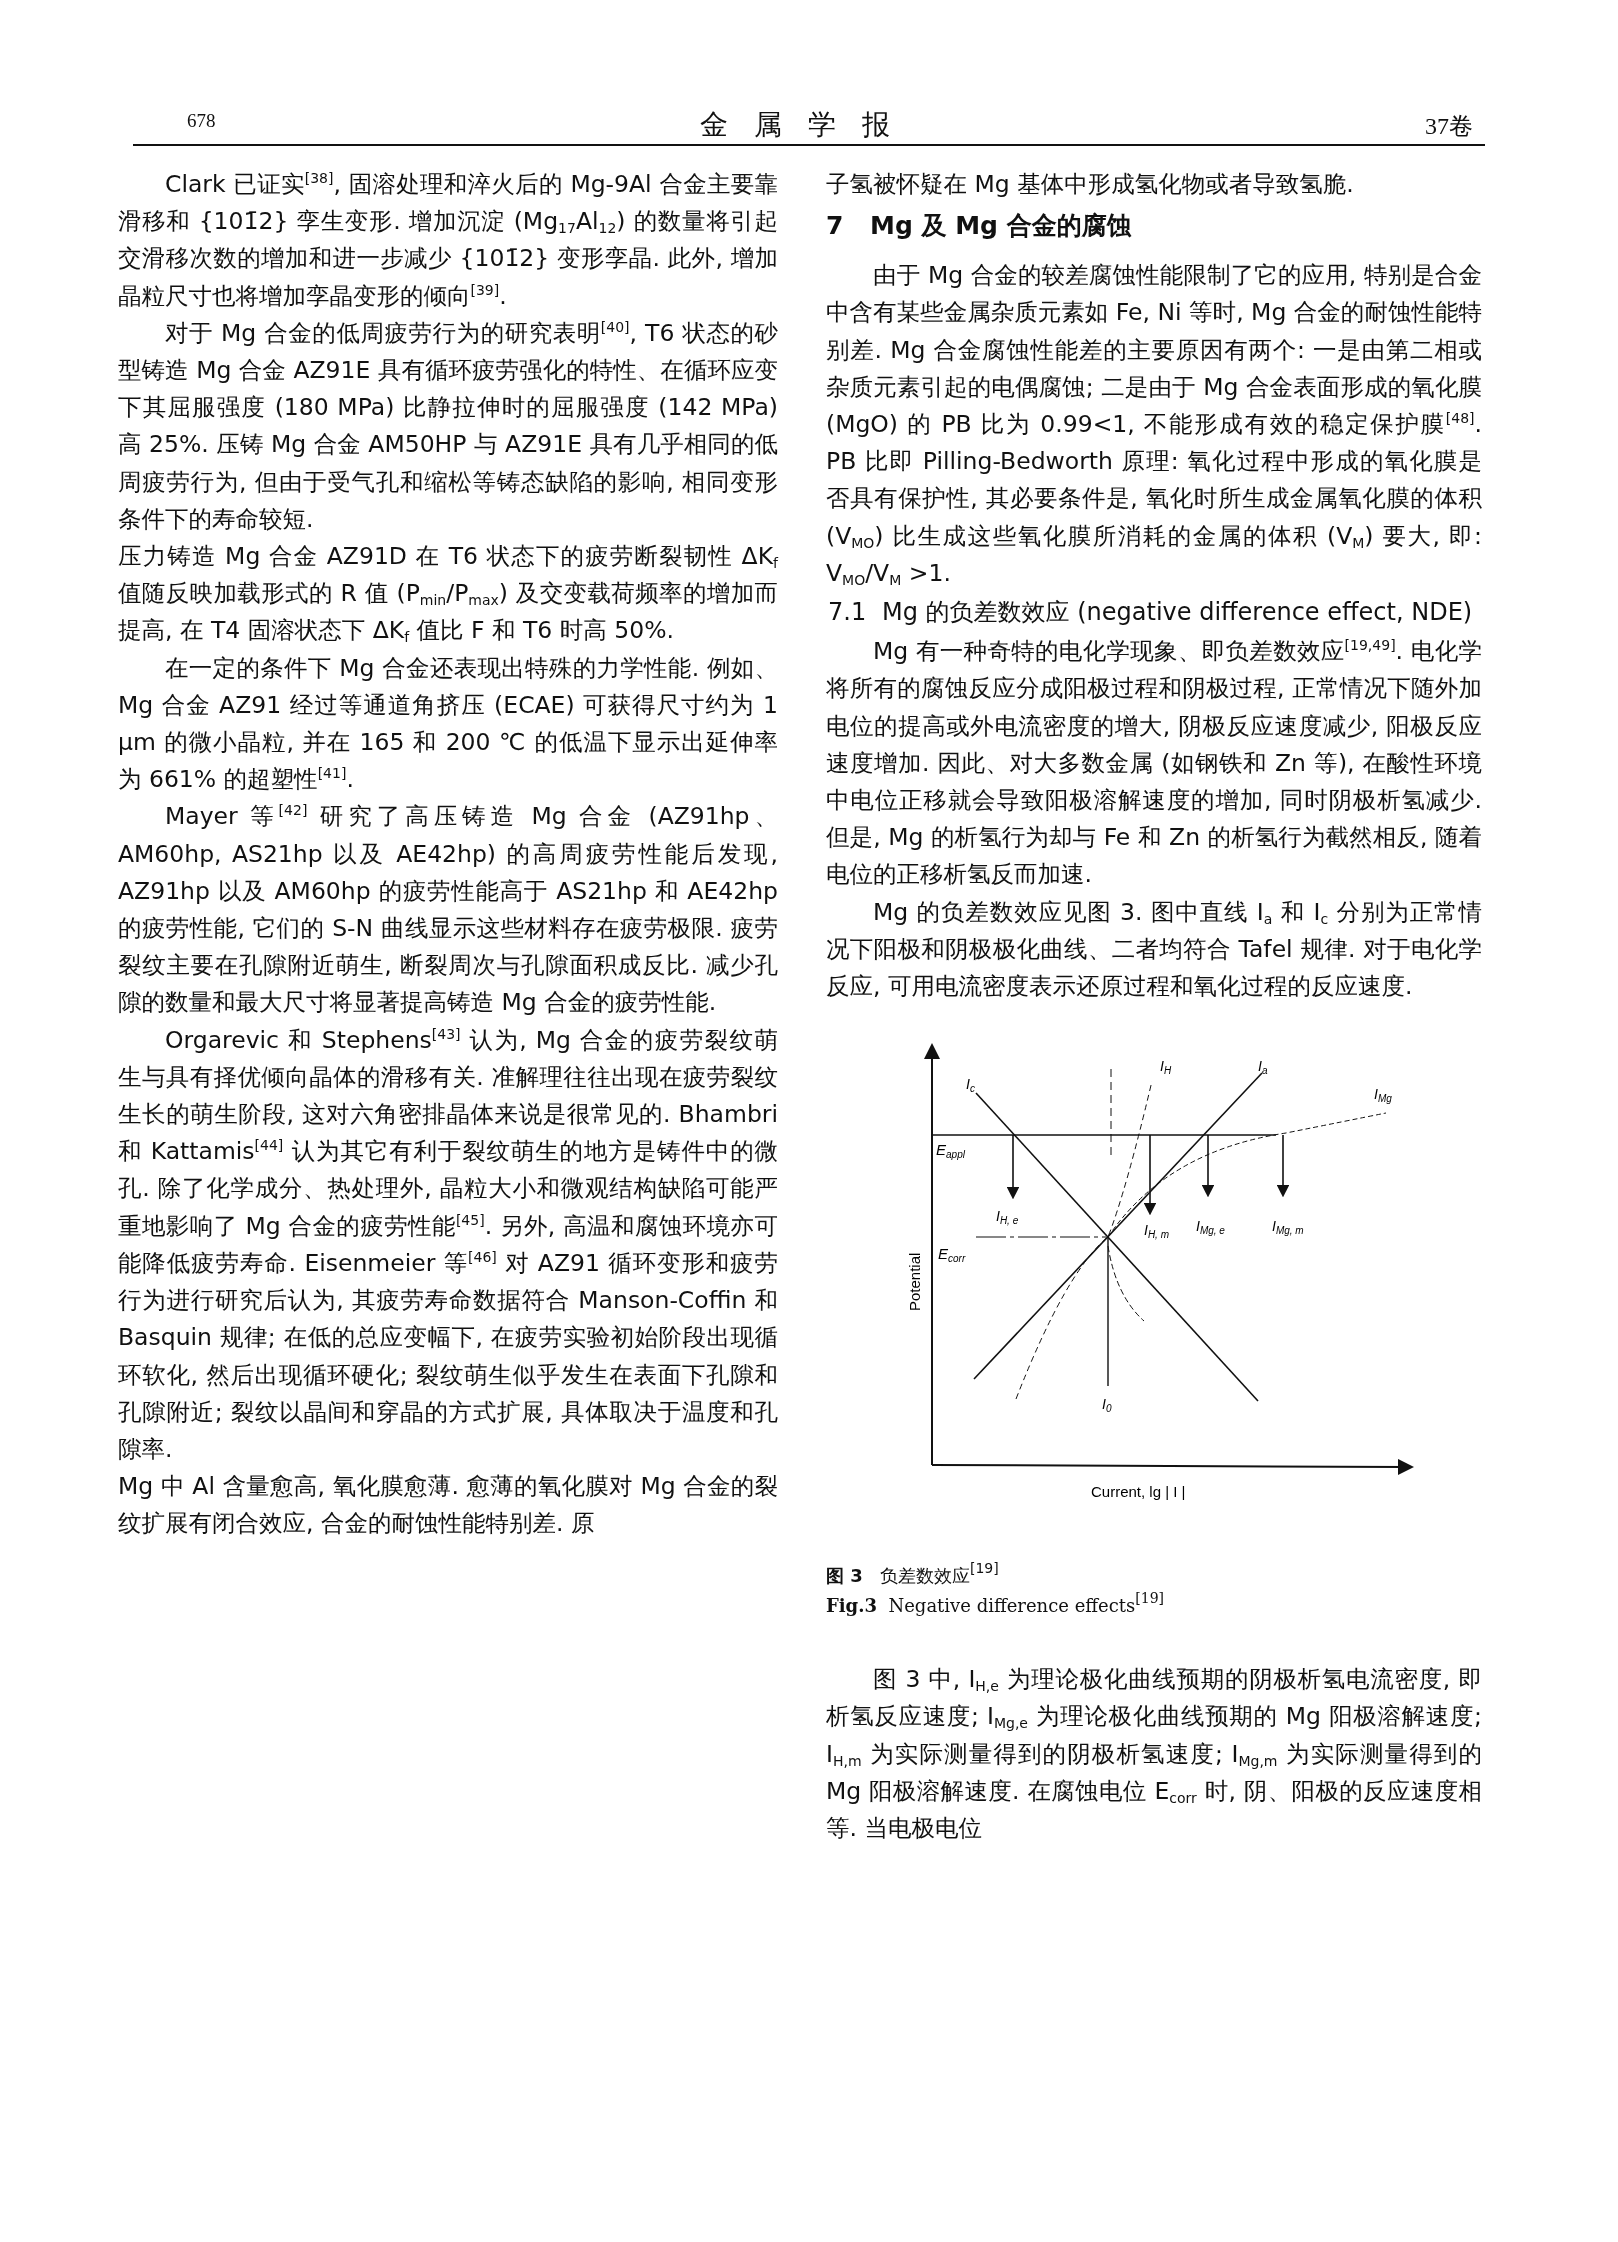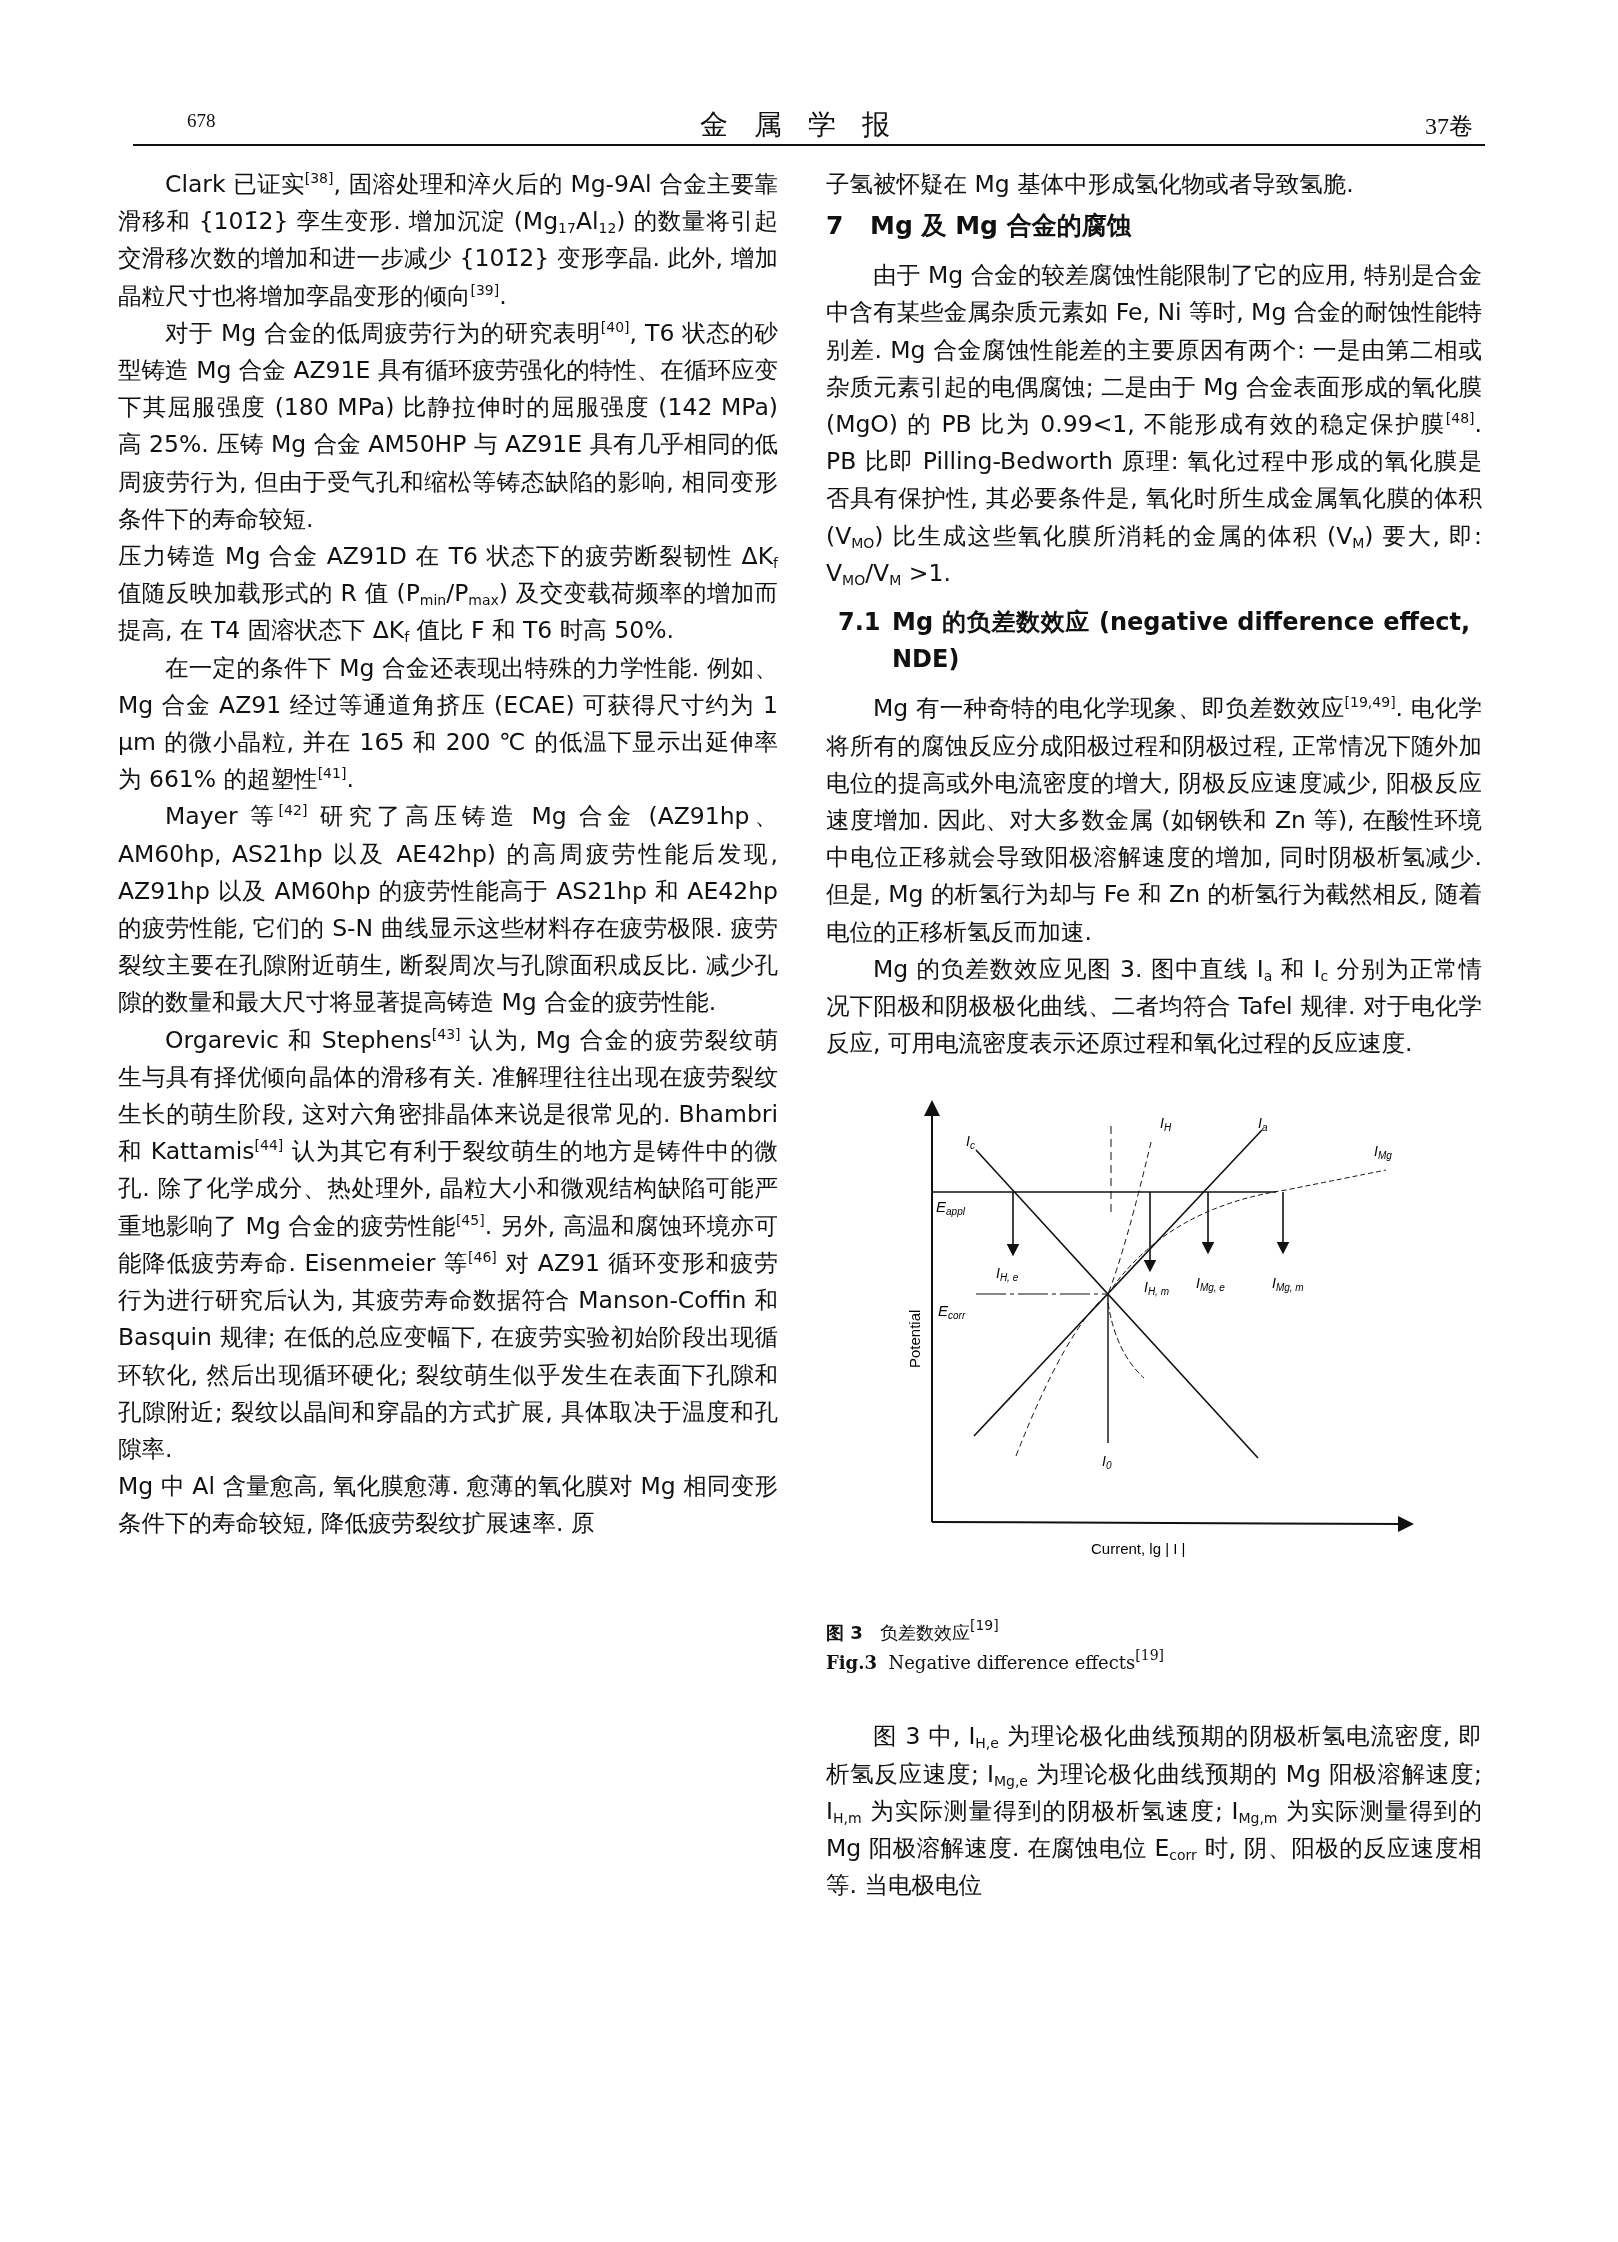--- a/index.html
+++ b/index.html
@@ -9,21 +9,21 @@
   .header .jt { position: absolute; left: 0; right: 0; top: 2px; text-align: center; font-size: 28px; letter-spacing: 26px; font-family: "DejaVu Sans", sans-serif; }
   .header .vol { position: absolute; right: 10px; top: 6px; font-size: 24px; font-family: "Liberation Serif", serif; }
   .header-rule { position: absolute; left: 133px; top: 144px; width: 1352px; height: 2px; background: #111; }
   .col { position: absolute; top: 166px; font-size: 23.5px; line-height: 37.2px; text-align: justify; font-family: "DejaVu Sans", sans-serif; }
   .col.left { left: 118px; width: 660px; }
   .col.right { left: 826px; width: 656px; }
   .col p { margin: 0; text-indent: 2em; }
   .col p.noindent { text-indent: 0; }
   .col h2 { margin: 4px 0 12px 0; font-size: 25px; font-weight: bold; line-height: 38px; }
   .col h2 .num { display: inline-block; width: 44px; }
-  .col h3 { margin: 12px; font-size: 24px; font-weight: bold; line-height: 37.2px; padding-left: 54px; text-indent: -54px; }
+  .col h3 { margin: 2px; font-size: 24px; font-weight: normal; line-height: 37.2px; padding-left: 54px; text-indent: -54px; }
   .col h3 .num { display: inline-block; width: 54px; text-indent: 0; }
   sup { font-size: 14px; vertical-align: 9px; line-height: 0; }
   sub { font-size: 14px; vertical-align: -4px; line-height: 0; }
   .figure { position: relative; width: 656px; height: 590px; margin-top: 36px; }
   .figure svg { position: absolute; left: 0; top: 0; }
   .caption { text-align: left; font-size: 18px; line-height: 30px; }
   .caption .cn { font-weight: normal; }
   .caption b { font-weight: bold; }
   .caption .en { font-family: "DejaVu Serif", serif; font-size: 18px; }
   .spacer { height: 30px; }
@@ -45,21 +45,21 @@
 
   <p class="noindent"><span>压力铸造 Mg 合金 AZ91D 在 T6 状态下的疲劳断裂韧性 ΔK</span><sub>f</sub><span> 值随反映加载形式的 R 值 (P</span><sub>min</sub><span>/P</span><sub>max</sub><span>) 及交变载荷频率的增加而提高, 在 T4 固溶状态下 ΔK</span><sub>f</sub><span> 值比 F 和 T6 时高 50%.</span></p>
 
   <p><span>在一定的条件下 Mg 合金还表现出特殊的力学性能. 例如、 Mg 合金 AZ91 经过等通道角挤压 (ECAE) 可获得尺寸约为 1 μm 的微小晶粒, 并在 165 和 200 ℃ 的低温下显示出延伸率为 661% 的超塑性</span><sup>[41]</sup><span>.</span></p>
 
   <p><span>Mayer 等</span><sup>[42]</sup><span> 研究了高压铸造 Mg 合金 (AZ91hp、AM60hp, AS21hp 以及 AE42hp) 的高周疲劳性能后发现, AZ91hp 以及 AM60hp 的疲劳性能高于 AS21hp 和 AE42hp 的疲劳性能, 它们的 S-N 曲线显示这些材料存在疲劳极限. 疲劳裂纹主要在孔隙附近萌生, 断裂周次与孔隙面积成反比. 减少孔隙的数量和最大尺寸将显著提高铸造 Mg 合金的疲劳性能.</span></p>
 
   <p><span>Orgarevic 和 Stephens</span><sup>[43]</sup><span> 认为, Mg 合金的疲劳裂纹萌生与具有择优倾向晶体的滑移有关. 准解理往往出现在疲劳裂纹生长的萌生阶段, 这对六角密排晶体来说是很常见的. Bhambri 和 Kattamis</span><sup>[44]</sup><span> 认为其它有利于裂纹萌生的地方是铸件中的微孔. 除了化学成分、热处理外, 晶粒大小和微观结构缺陷可能严重地影响了 Mg 合金的疲劳性能</span><sup>[45]</sup><span>. 另外, 高温和腐蚀环境亦可能降低疲劳寿命. Eisenmeier 等</span><sup>[46]</sup><span> 对 AZ91 循环变形和疲劳行为进行研究后认为, 其疲劳寿命数据符合 Manson-Coffin 和 Basquin 规律; 在低的总应变幅下, 在疲劳实验初始阶段出现循环软化, 然后出现循环硬化; 裂纹萌生似乎发生在表面下孔隙和孔隙附近; 裂纹以晶间和穿晶的方式扩展, 具体取决于温度和孔隙率.</span></p>
 
 
-  <p class="noindent"><span>Mg 中 Al 含量愈高, 氧化膜愈薄. 愈薄的氧化膜对 Mg 相同变形条件下的寿命较短, 降低疲劳裂纹扩展速率. 原</span></p>
+  <p class="noindent"><span>Mg 中 Al 含量愈高, 氧化膜愈薄. 愈薄的氧化膜对 Mg 合金的裂纹扩展有闭合效应, 合金的耐蚀性能特别差. 原</span></p>
 </div>
 
 <div class="col right">
   <p class="noindent">子氢被怀疑在 Mg 基体中形成氢化物或者导致氢脆.</p>
 
   <h2><span class="num">7</span><span>Mg 及 Mg 合金的腐蚀</span></h2>
 
   <p><span>由于 Mg 合金的较差腐蚀性能限制了它的应用, 特别是合金中含有某些金属杂质元素如 Fe, Ni 等时, Mg 合金的耐蚀性能特别差. Mg 合金腐蚀性能差的主要原因有两个: 一是由第二相或杂质元素引起的电偶腐蚀; 二是由于 Mg 合金表面形成的氧化膜 (MgO) 的 PB 比为 0.99&lt;1, 不能形成有效的稳定保护膜</span><sup>[48]</sup><span>. PB 比即 Pilling-Bedworth 原理: 氧化过程中形成的氧化膜是否具有保护性, 其必要条件是, 氧化时所生成金属氧化膜的体积 (V</span><sub>MO</sub><span>) 比生成这些氧化膜所消耗的金属的体积 (V</span><sub>M</sub><span>) 要大, 即: V</span><sub>MO</sub><span>/V</span><sub>M</sub><span> &gt;1.</span></p>
 
   <h3><span class="num">7.1</span><span>Mg 的负差数效应 (negative difference effect, NDE)</span></h3>

